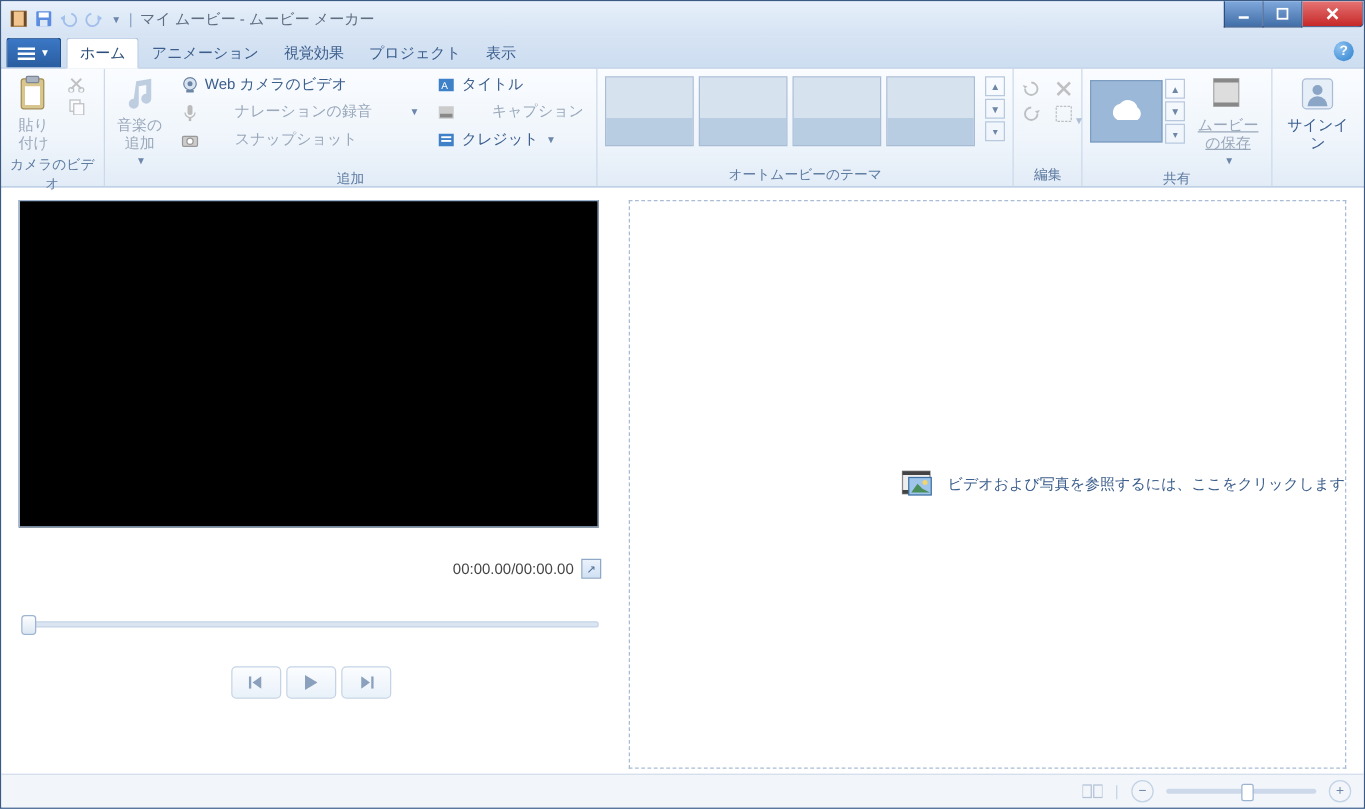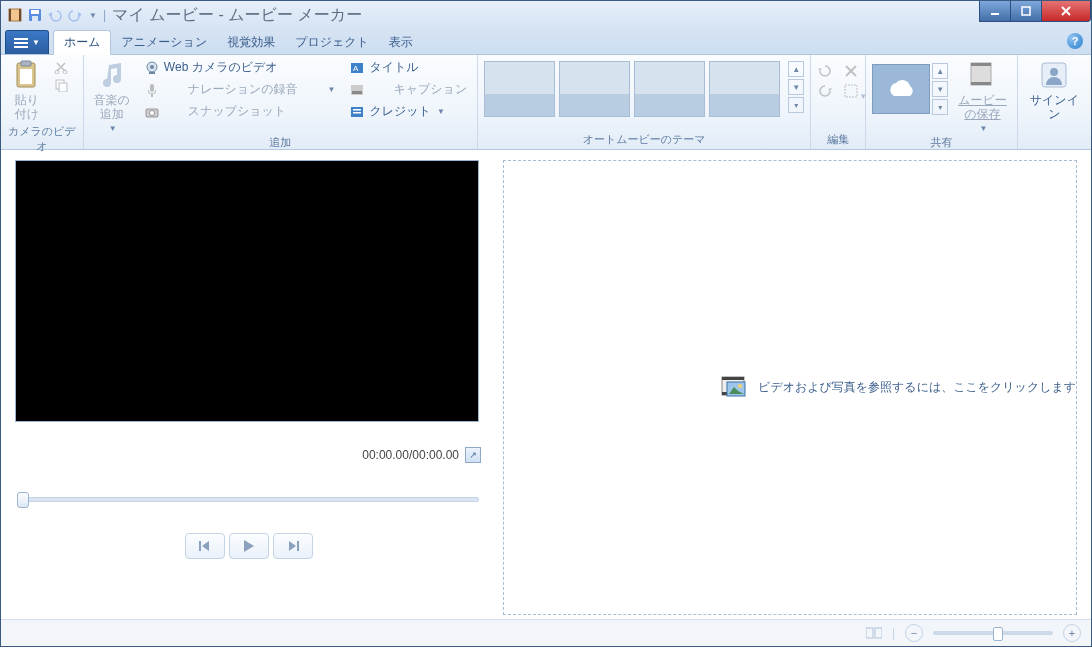--- a/index.html
+++ b/index.html
@@ -31,21 +31,21 @@
     position: relative;
   }
   .qat {
     display: flex;
     align-items: center;
     gap: 4px;
     margin-left: 6px;
   }
   .qat-icon { width: 16px; height: 16px; display:flex; align-items:center; justify-content:center; }
   .title-sep { color: #8aa2c4; margin: 0 6px; }
-  .title-text { color: #5e6d80; font-size: 16px; }
+  .title-text { color: #5e6d80; font-size: 12px; }
   .win-controls {
     position: absolute;
     right: 0; top: 0;
     display: flex;
   }
   .win-btn {
     width: 30px; height: 20px;
     border: 1px solid #2c4e80;
     border-top: none;
     border-left: none;

